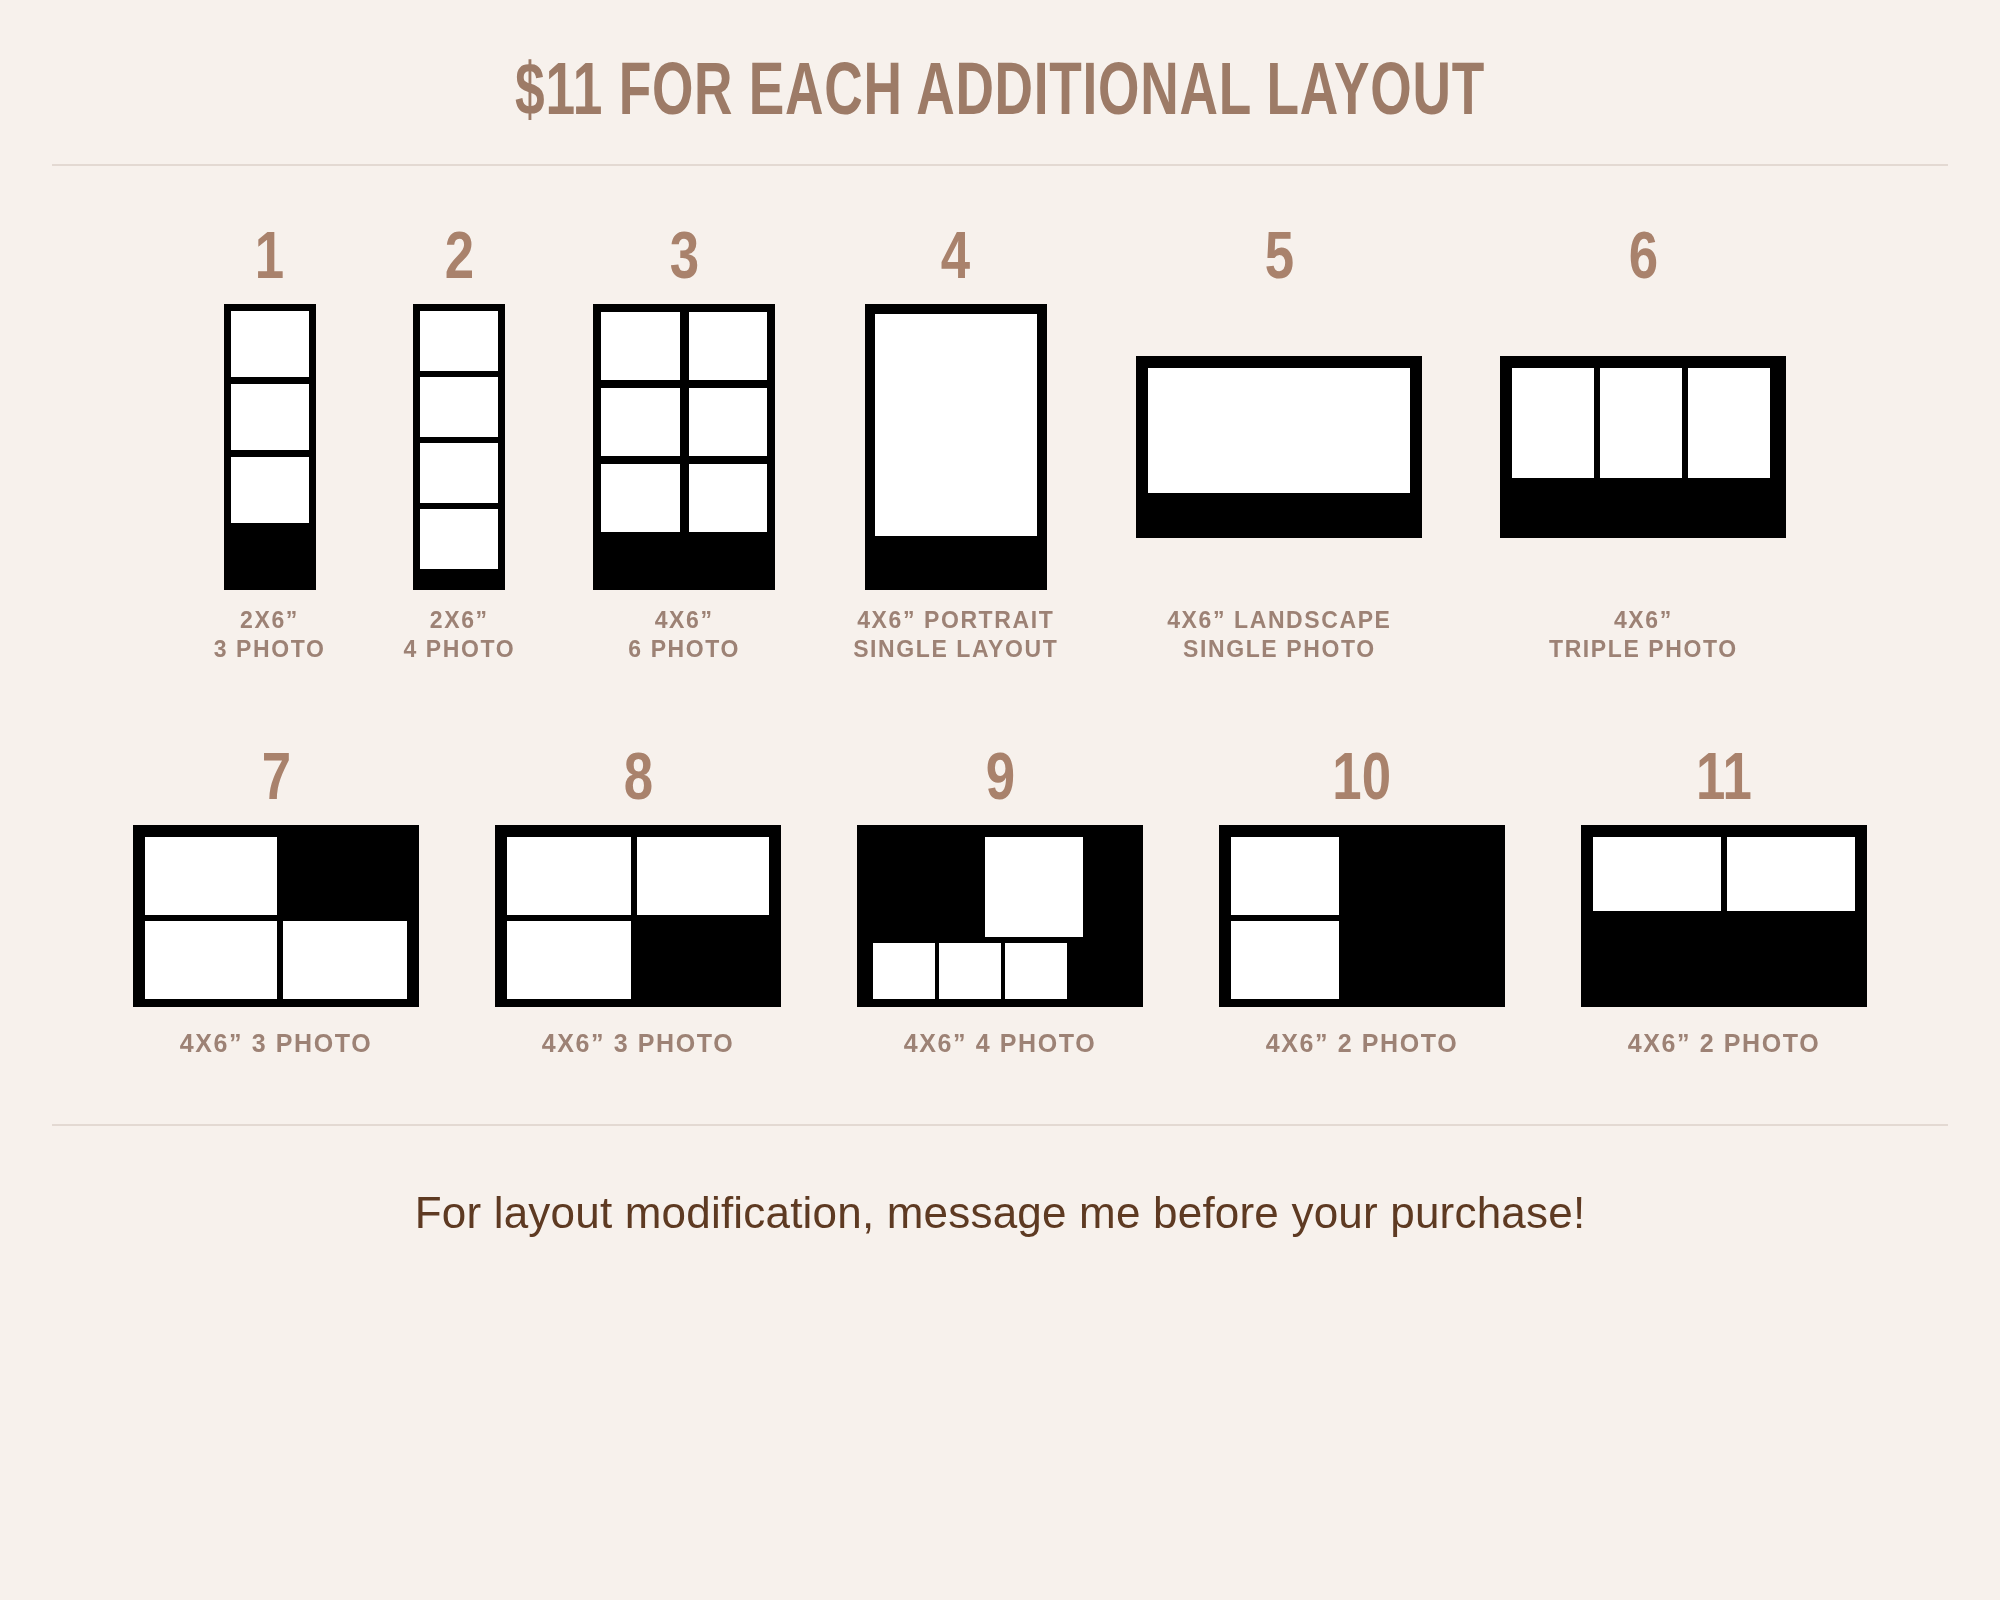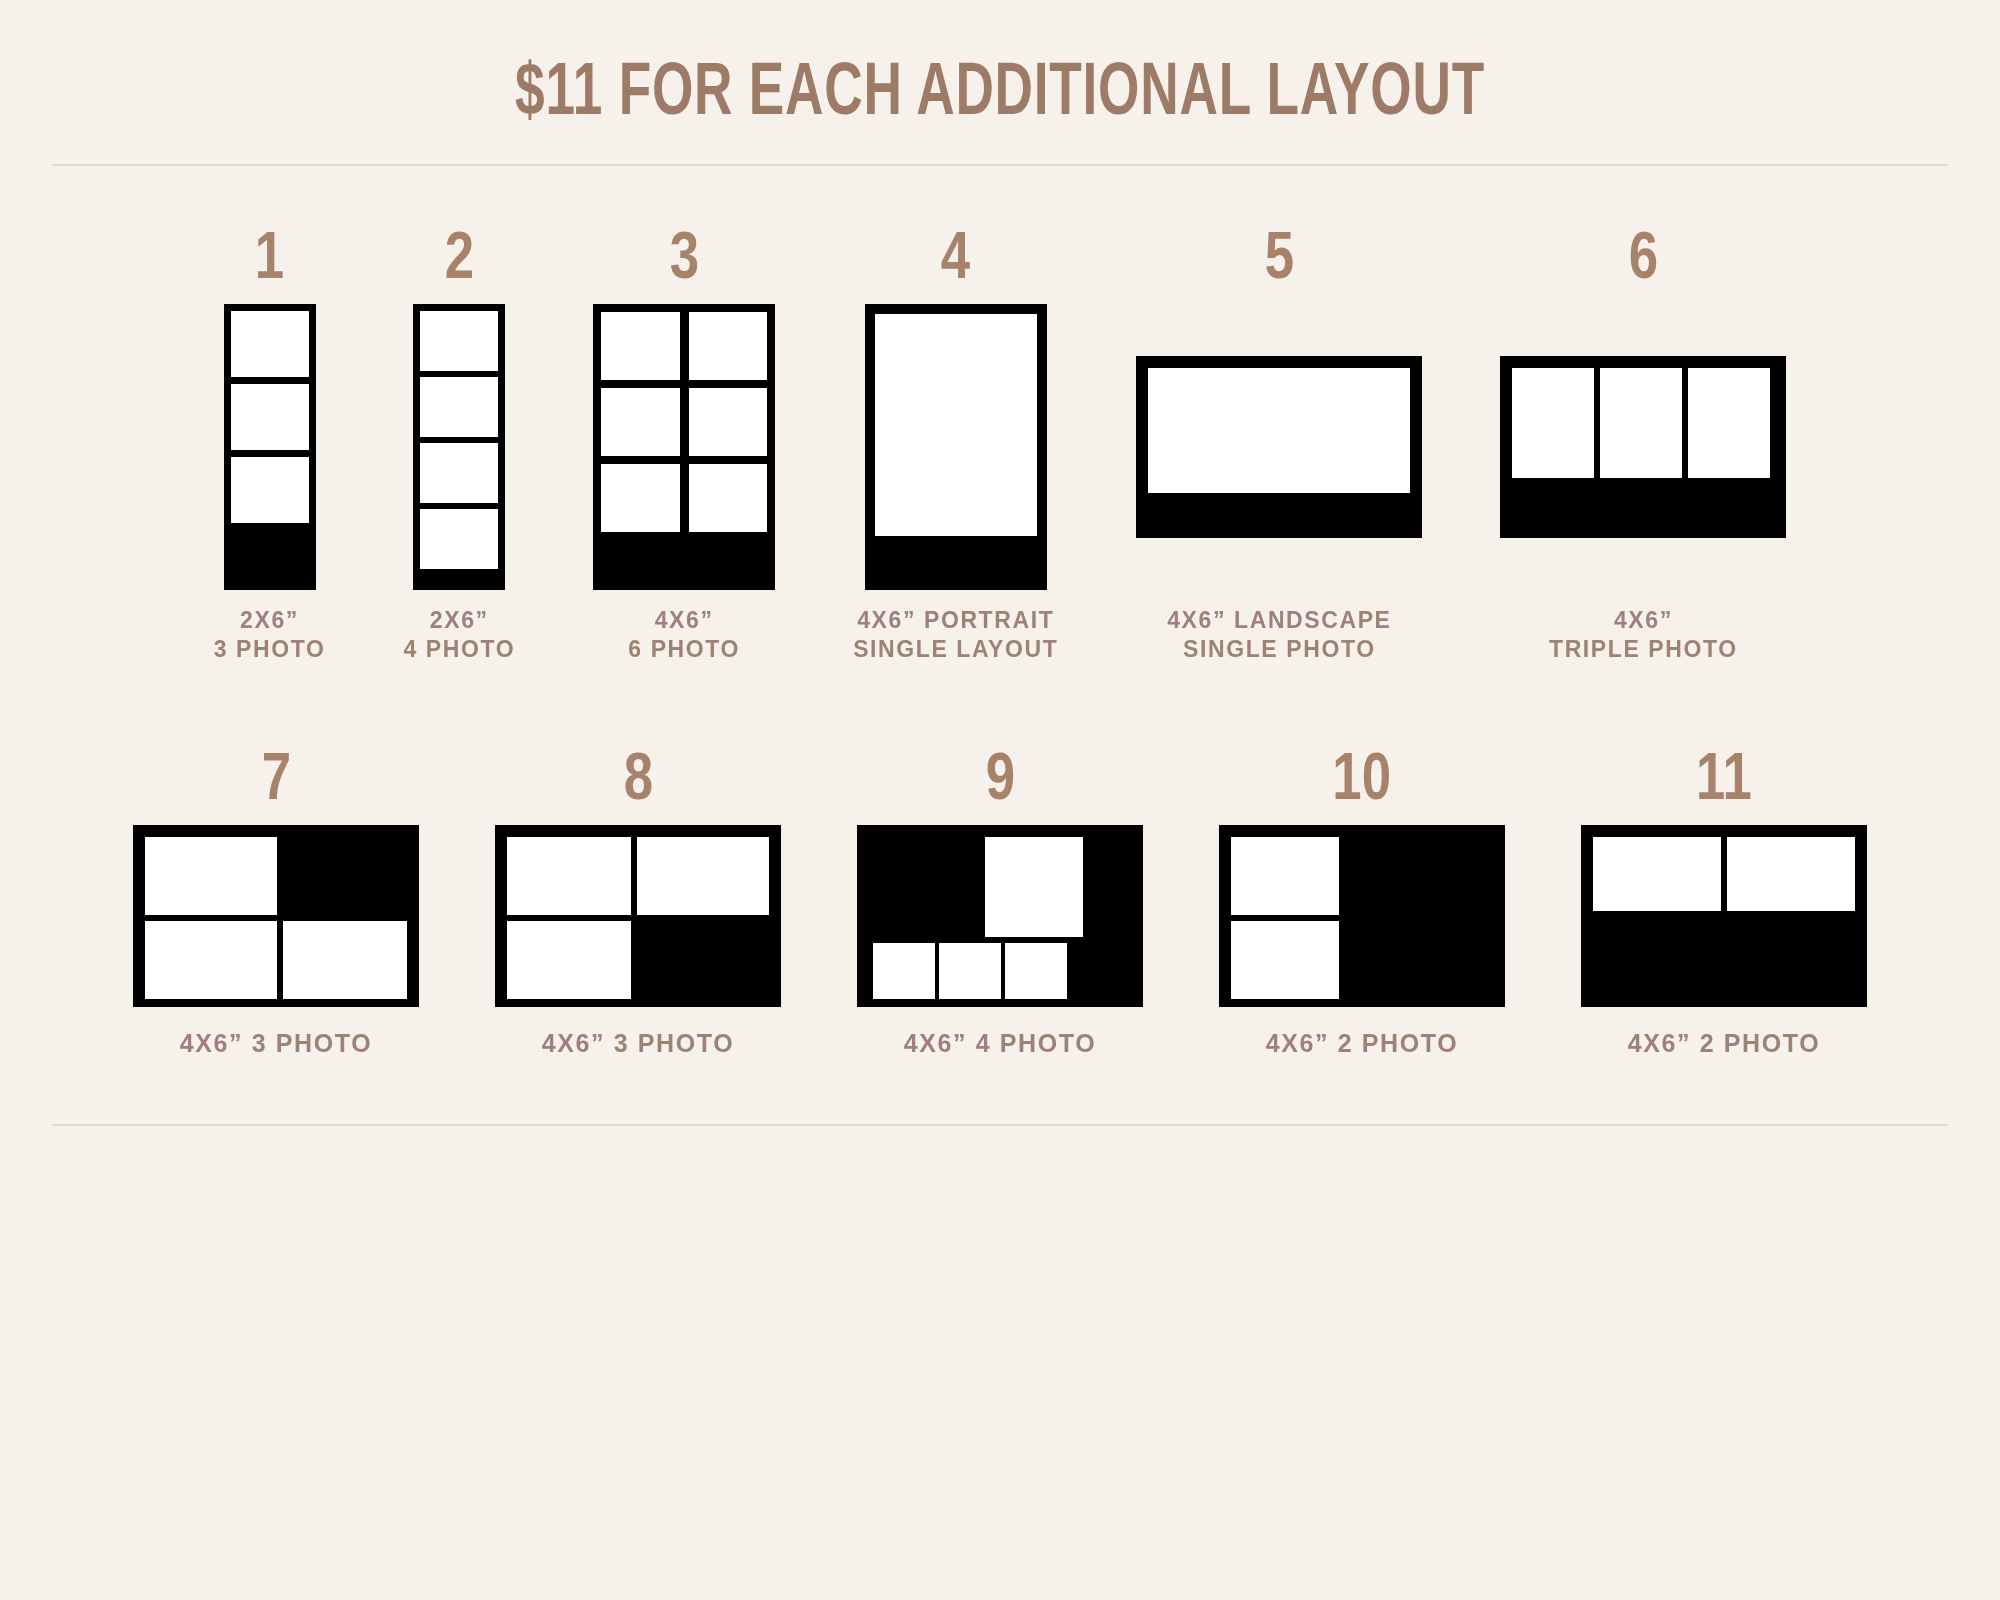--- a/index.html
+++ b/index.html
@@ -278,14 +278,15 @@
         <div class="ph" style="left:12px; top:12px;  width:128px; height:74px;"></div>
         <div class="ph" style="left:146px;top:12px;  width:128px; height:74px;"></div>
       </div>
       <div class="cap2">4X6” 2 PHOTO</div>
     </div>
 
   </div>
 
   <div class="rule bottom" style="margin-top:66px;"></div>
 
+  <div class="footer-note" style="margin-top:62px;">For layout modification, message me before your purchase!</div>
 
 </div>
 
 </body></html>

